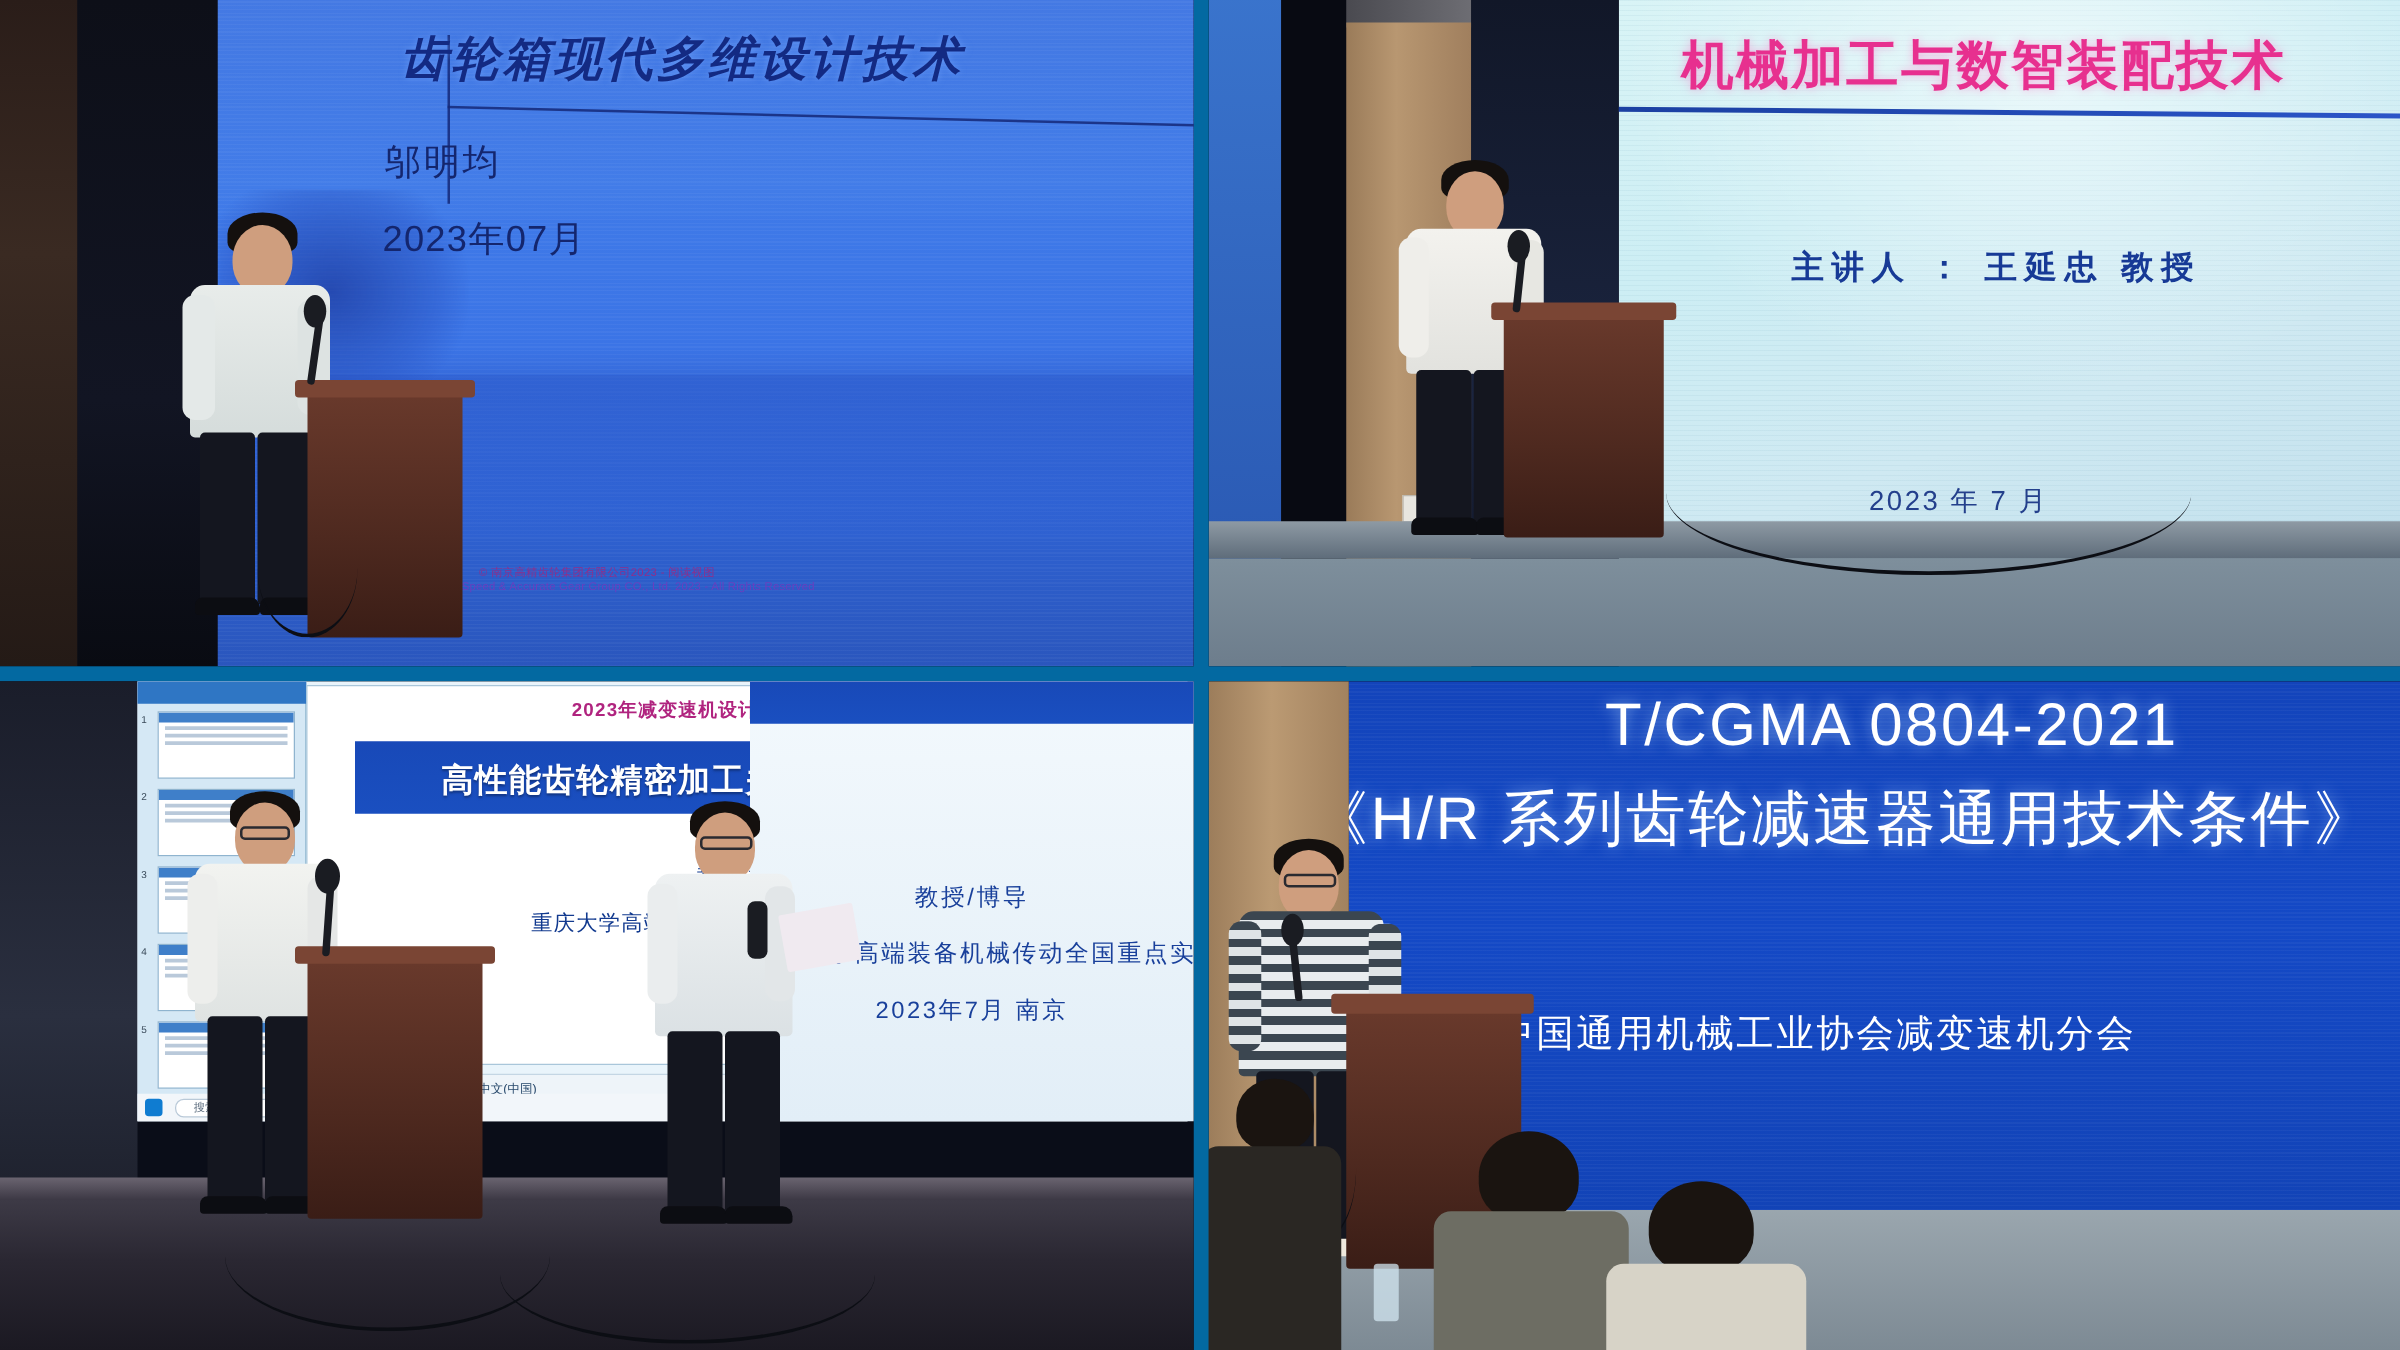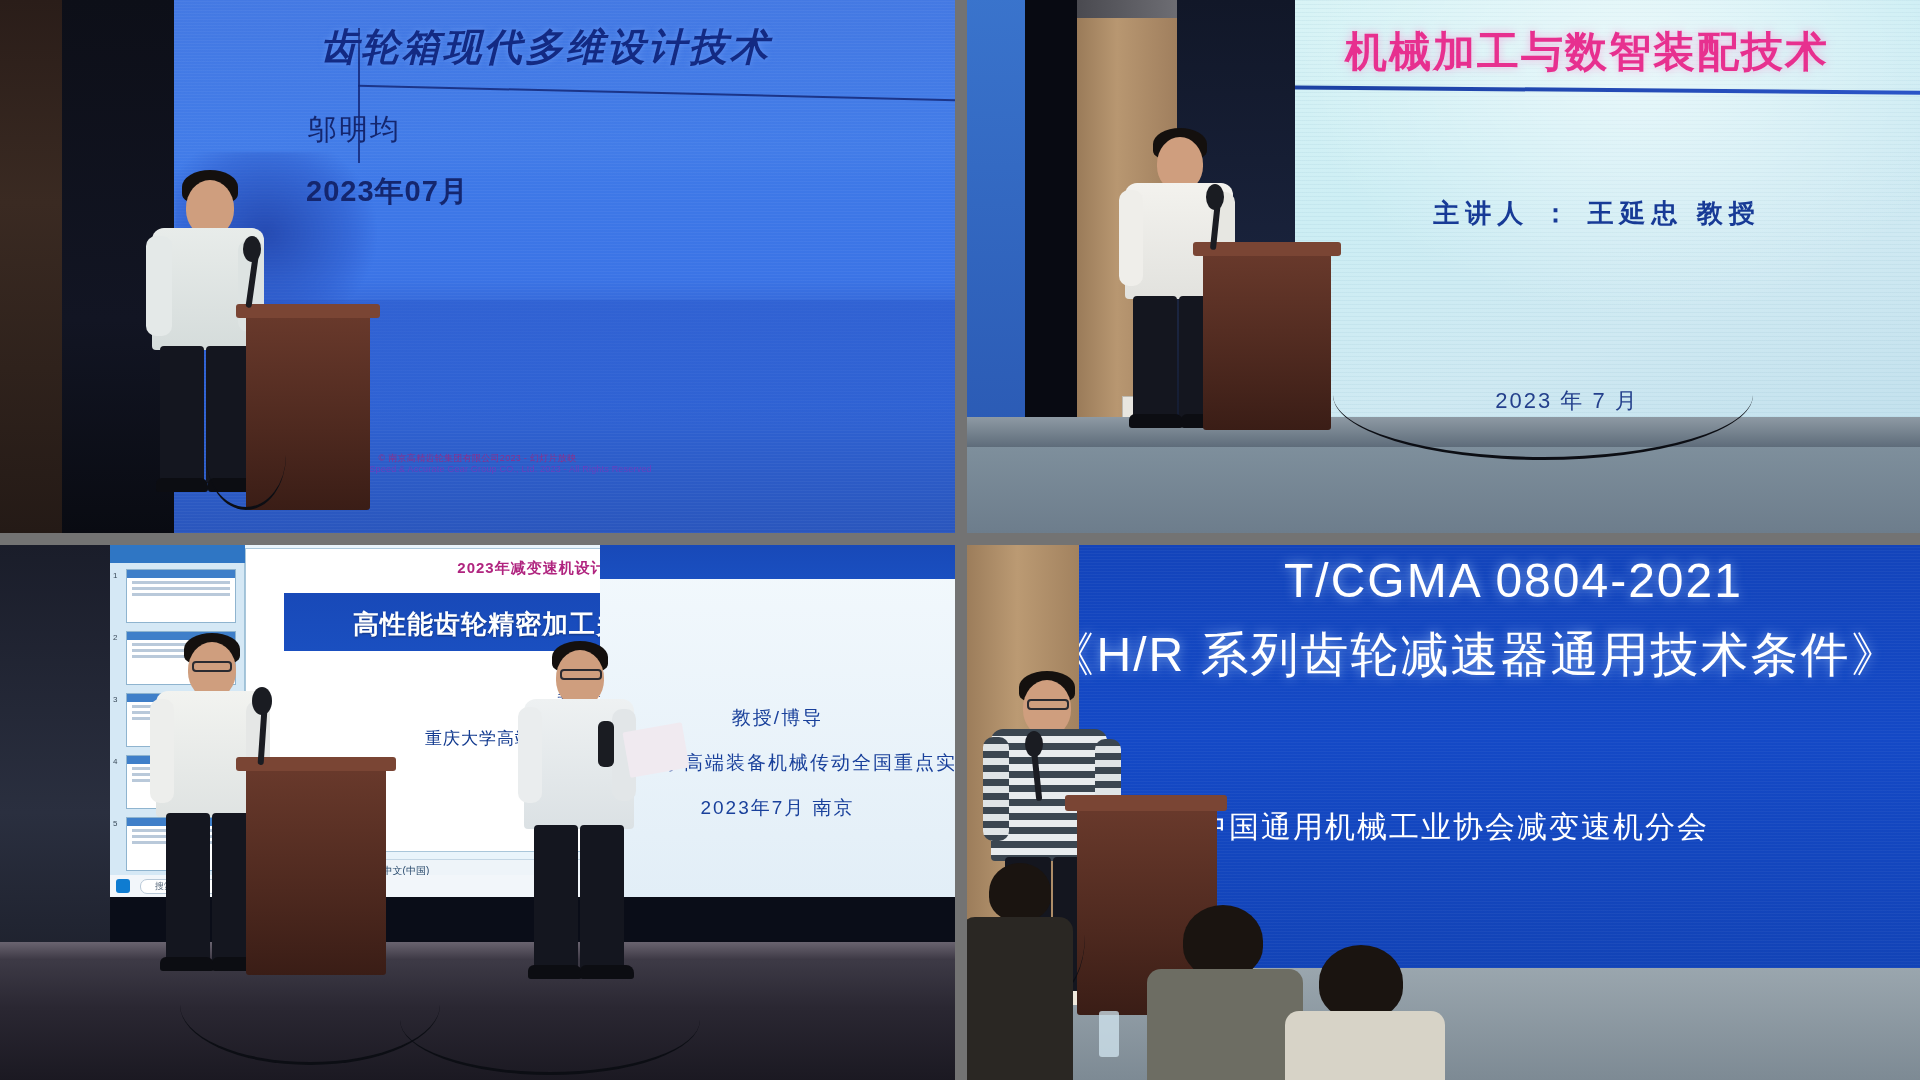--- a/index.html
+++ b/index.html
@@ -1,19 +1,19 @@
 <!DOCTYPE html>
 <html><head>
 <meta charset="utf-8">
 <style>
   * { margin:0; padding:0; box-sizing:border-box; }
   html,body { width:1920px; height:1080px; background:#8d99a3; overflow:hidden;
     font-family:"Liberation Sans","DejaVu Sans",sans-serif; }
 
-  #collage { position:relative; width:1920px; height:1080px; background:#737373; }
+  #collage { position:relative; width:1920px; height:1080px; background:#0369a1; }
 
   .panel { position:absolute; overflow:hidden; background:#0a0d18; }
   .p1 { left:0;    top:0;    width:955px; height:533px; }
   .p2 { left:967px;top:0;    width:953px; height:533px; }
   .p3 { left:0;    top:545px;width:955px; height:535px; }
   .p4 { left:967px;top:545px;width:953px; height:535px; }
 
   
   .scene { position:absolute; inset:0; }
 
@@ -35,21 +35,21 @@
       background:radial-gradient(ellipse at 45% 45%,rgba(30,60,160,.75) 0%,rgba(40,80,190,.35) 55%,rgba(60,110,220,0) 72%);
       filter:blur(1px); }
   .p1 .rule        { position:absolute; height:2px; background:rgba(20,40,120,.85); }
 
   .p1 .t-title { position:absolute; left:320px; top:22px; font-size:38px; font-weight:700;
       color:#132a83; letter-spacing:3px; text-shadow:0 0 6px rgba(120,170,255,.55);
       font-family:"DejaVu Serif","Liberation Serif",serif; font-style:italic; white-space:nowrap;}
   .p1 .t-name  { position:absolute; left:308px; top:110px; font-size:29px; color:#14266e;
       letter-spacing:2px; white-space:nowrap;}
   .p1 .t-date  { position:absolute; left:306px; top:172px; font-size:29px; color:#14266e;
-      letter-spacing:1px; white-space:nowrap;font-weight:bold;}
+      letter-spacing:1px; white-space:nowrap;}
   .p1 .t-cr1   { position:absolute; left:0; right:0; top:452px; text-align:center;
       font-size:9px; color:#8f2f8a; letter-spacing:.3px;}
   .p1 .t-cr2   { position:absolute; left:0; right:0; top:464px; text-align:center;
       font-size:9px; color:#6a3fbf; letter-spacing:.2px;}
 
   
   .p2 .scr-left  { position:absolute; left:0; top:0; width:58px; height:100%;
       background:linear-gradient(180deg,#3f7fe0,#2b5dc0); opacity:.9;}
   .p2 .dark1     { position:absolute; left:58px; top:0; width:52px; height:100%; background:#080a12;}
   .p2 .woodpanel { position:absolute; left:110px; top:18px; width:100px; height:100%;
@@ -191,21 +191,21 @@
     <div class="scene">
       <div class="screen"></div>
       <div class="band"></div>
       <div class="gearimg"></div>
       <div class="rule" style="left:358px;top:92px;width:600px;transform:rotate(1.4deg);"></div>
       <div class="rule" style="left:358px;top:28px;width:2px;height:135px;"></div>
 
       <div class="t-title">齿轮箱现代多维设计技术</div>
       <div class="t-name">邬明均</div>
       <div class="t-date">2023年07月</div>
-      <div class="t-cr1">© 南京高精齿轮集团有限公司2023 - 幻灯片放映</div>
+      <div class="t-cr1">© 南京高精齿轮集团有限公司2023 - 阅读视图</div>
       <div class="t-cr2">© Nanjing High Speed &amp; Accurate Gear Group CO., Ltd. 2023 - All Rights Reserved</div>
 
       <div class="wall-left"></div>
       <div class="pillar"></div>
 
       <div class="person">
         <div class="hair" style="left:182px;top:170px;width:56px;height:34px;"></div>
         <div class="head" style="left:186px;top:180px;width:48px;height:56px;"></div>
         <div class="torso" style="left:152px;top:228px;width:112px;height:122px;
              background:linear-gradient(180deg,#e8ecea,#d5dcdb);"></div>

